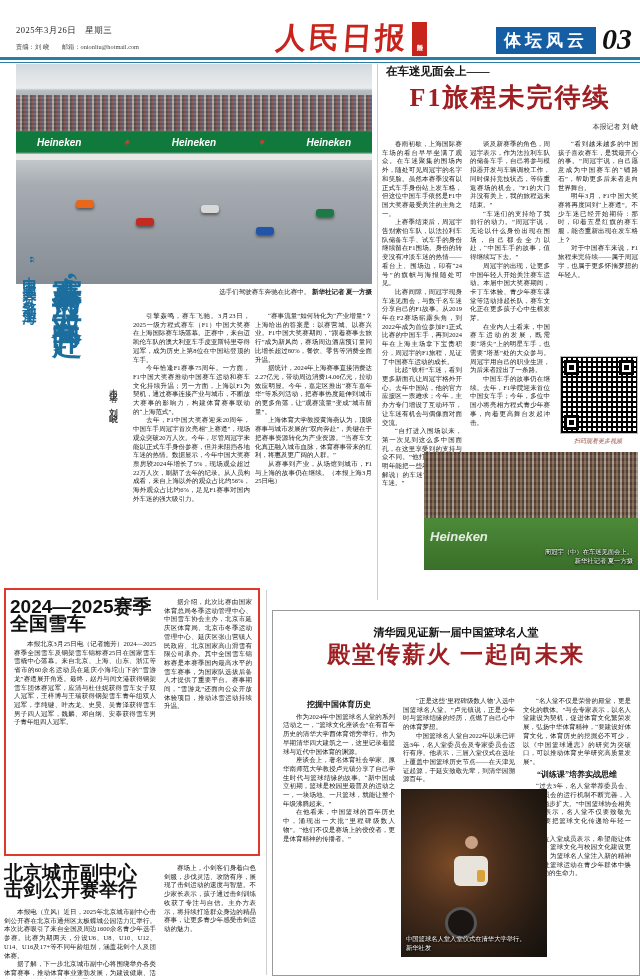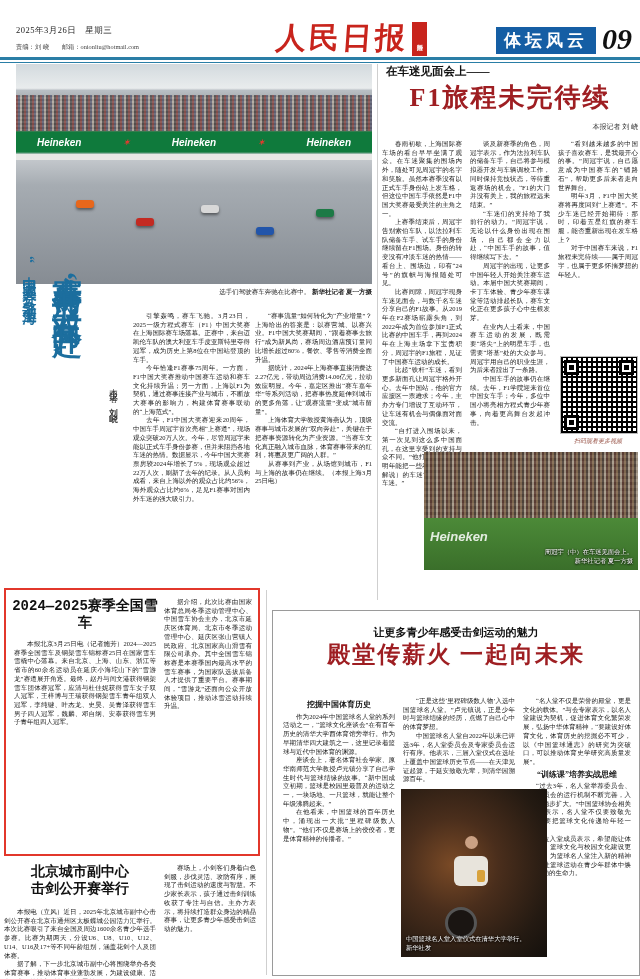--- a/index.html
+++ b/index.html
@@ -60,22 +60,22 @@
       repeating-linear-gradient(90deg, rgba(150,120,90,.6) 0 2px, rgba(70,60,55,.6) 2px 4px, rgba(210,200,185,.55) 4px 6px, rgba(90,50,45,.55) 6px 8px),
       repeating-linear-gradient(0deg, rgba(255,255,255,.12) 0 3px, rgba(0,0,0,.18) 3px 6px);}
   .f1grass{position:absolute;left:0;top:56%;width:100%;height:44%;
      background:linear-gradient(180deg,#4c8a38,#3a6f2a);}
   .f1heineken{position:absolute;left:6px;bottom:26px;color:rgba(255,255,255,.85);
      font-family:"Liberation Sans",sans-serif;font-weight:bold;font-style:italic;font-size:13px;}
   .photo-cap{position:absolute;color:#fff;font-size:6.3px;line-height:8px;
      text-shadow:0 0 2px rgba(0,0,0,.9),0 1px 2px rgba(0,0,0,.9);}
   
   .sledbox{border:2px solid #e2372b;background:#fff;}
-  .boxhead{font-size:14px;font-weight:bold;text-align:center;line-height:17px;
-           font-family:Liberation Mono, monospace;color:#111;}
+  .boxhead{font-size:19px;font-weight:bold;text-align:left;line-height:17px;
+           font-family:Liberation Sans, sans-serif;color:#111;}
   
   .hallbox{border:1px solid #9a9a9a;background:#fff;}
   .hallkicker{font-size:11px;font-weight:bold;text-align:center;color:#111;}
   .hallhead{font-size:23px;font-weight:bold;color:#9e1e22;text-align:center;letter-spacing:2px;}
   .subhead{font-size:8px;font-weight:bold;text-align:center;text-indent:0 !important;margin:4px 0 3px 0 !important;}
   .photo-hall{overflow:hidden;background:
       radial-gradient(circle at 35% 45%, #7a4a26 0%, #4a2e1c 35%, #241a12 75%, #14100c 100%);}
   .hall-head-dot{position:absolute;left:44%;top:28%;width:13px;height:13px;border-radius:50%;background:#caa184;}
   .hall-shirt{position:absolute;left:36%;top:40%;width:34px;height:30px;border-radius:6px;background:#e8e4dc;}
   .hall-wheel{position:absolute;left:30%;top:70%;width:26px;height:26px;border-radius:50%;border:3px solid #555;background:#1a1512;}
@@ -86,21 +86,21 @@
 
 <div class="abs dateline" style="left:16px;top:25px;">2025年3月26日　星期三</div>
 <div class="abs editorline" style="left:16px;top:40px;">责编：刘  峣　　邮箱：onionliu@hotmail.com</div>
 
 <div class="abs" style="left:276px;top:18px;display:flex;align-items:center;">
   <span class="masthead">人民日报</span>
   <span class="edbox vert">海外版</span>
 </div>
 
 <div class="abs sectionbox" style="left:496px;top:27px;">体坛风云</div>
-<div class="abs pagenum" style="left:602px;top:22px;">09</div>
+<div class="abs pagenum" style="left:602px;top:22px;">03</div>
 
 <div class="abs rule-thick" style="left:0;top:57px;width:640px;"></div>
 <div class="abs rule-thin" style="left:0;top:62px;width:640px;"></div>
 
 <div class="abs photo-main" style="left:16px;top:64px;width:356px;height:220px;">
   <div class="crowdband"></div>
   <div class="hbanner">
     <span>Heineken</span>
     <span class="hstar">✶</span>
     <span>Heineken</span>
@@ -198,21 +198,21 @@
 </div>
 <div class="abs jp smalltxt" style="left:4px;top:908px;width:152px;height:71px;overflow:hidden;">
   <p>本报电（立风）近日，2025年北京城市副中心击剑公开赛在北京市通州区太极蝶城公园活力汇举行。本次比赛吸引了来自全国及周边1600余名青少年选手参赛。比赛为期两天，分设U6、U8、U10、U12、U14、U16及17+等不同年龄组别，涵盖花剑个人及团体赛。</p>
   <p>据了解，下一步北京城市副中心将围绕举办各类体育赛事，推动体育事业蓬勃发展，为建设健康、活力、宜居的城市副中心作出贡献。</p>
 </div>
 <div class="abs jp smalltxt" style="left:164px;top:864px;width:92px;height:115px;overflow:hidden;">
   <p>赛场上，小剑客们身着白色剑服，步伐灵活、攻防有序，展现了击剑运动的速度与智慧。不少家长表示，孩子通过击剑训练收获了专注与自信。主办方表示，将持续打造群众身边的精品赛事，让更多青少年感受击剑运动的魅力。</p>
 </div>
 
 <div class="abs hallbox" style="left:272px;top:610px;width:366px;height:364px;">
-  <div class="abs hallkicker" style="left:10px;top:14px;width:346px;">让更多青少年感受击剑运动的魅力</div>
+  <div class="abs hallkicker" style="left:10px;top:14px;width:346px;">清华园见证新一届中国篮球名人堂</div>
   <div class="abs hallhead" style="left:10px;top:28px;width:346px;">殿堂传薪火  一起向未来</div>
 
   <div class="abs jp smalltxt" style="left:10px;top:86px;width:112px;height:272px;overflow:hidden;">
     <p class="subhead">挖掘中国体育历史</p>
     <p>作为2024年中国篮球名人堂的系列活动之一，“篮球文化座谈会”在有百年历史的清华大学西体育馆旁举行。作为早期清华四大建筑之一，这里记录着篮球与近代中国体育的渊源。</p>
     <p>座谈会上，著名体育社会学家、原华南师范大学教授卢元镇分享了自己学生时代与篮球结缘的故事。“新中国成立初期，篮球是校园里最普及的运动之一，一块场地、一只篮球，就能让整个年级沸腾起来。”</p>
     <p>在他看来，中国篮球的百年历史中，涌现出一大批“里程碑级数人物”。“他们不仅是赛场上的佼佼者，更是体育精神的传播者。”</p>
   </div>
   <div class="abs jp smalltxt" style="left:130px;top:86px;width:112px;height:88px;overflow:hidden;">
     <p>“正是这些‘里程碑级数人物’入选中国篮球名人堂。”卢元镇说，正是少年时与篮球结缘的经历，点燃了自己心中的体育梦想。</p>

